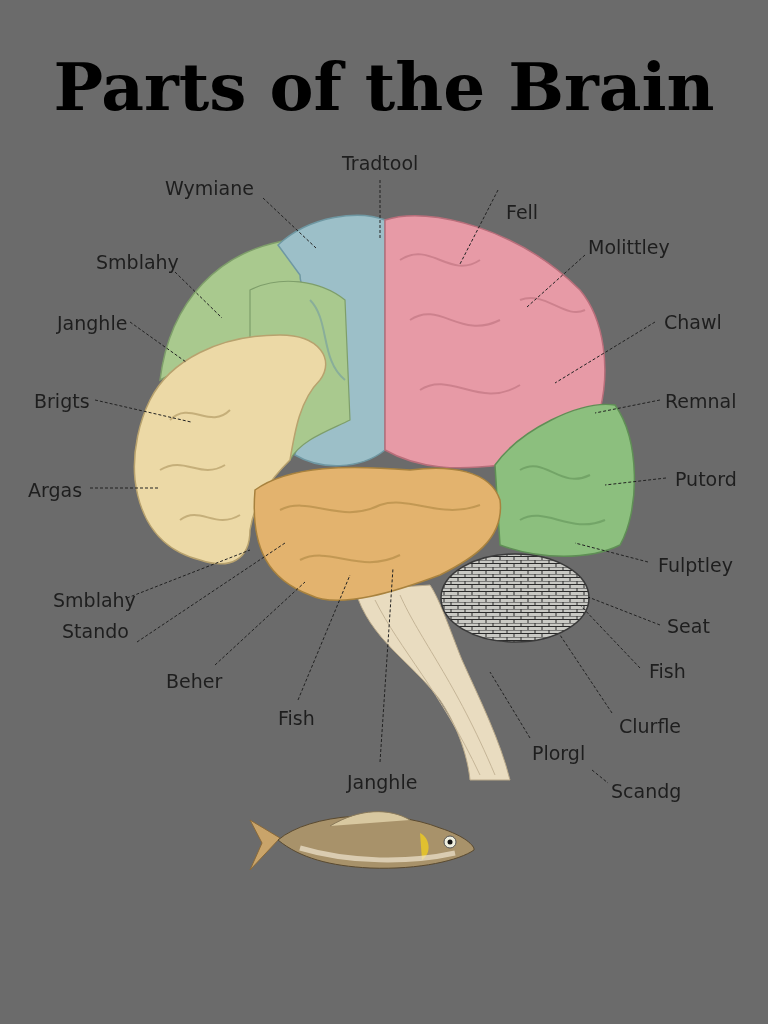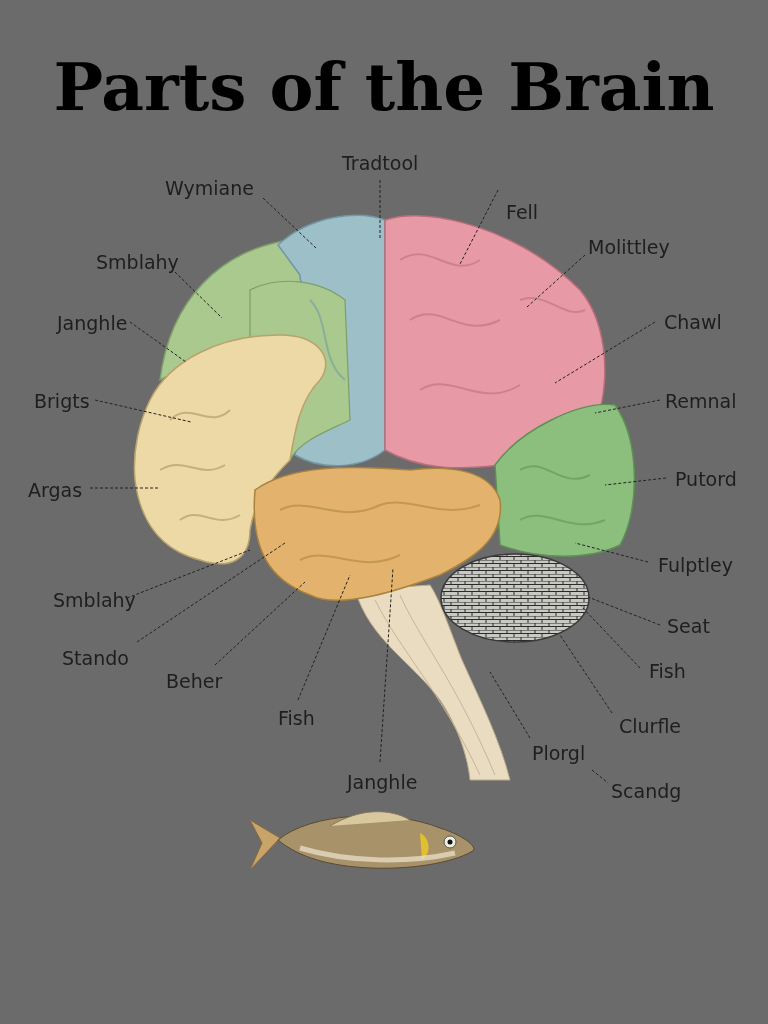--- a/index.html
+++ b/index.html
@@ -101,20 +101,20 @@
 <div class="lbl" style="left:588px;top:236px;">Molittley</div>
 <div class="lbl" style="left:57px;top:312px;">Janghle</div>
 <div class="lbl" style="left:664px;top:311px;">Chawl</div>
 <div class="lbl" style="left:34px;top:390px;">Brigts</div>
 <div class="lbl" style="left:665px;top:390px;">Remnal</div>
 <div class="lbl" style="left:28px;top:479px;">Argas</div>
 <div class="lbl" style="left:675px;top:468px;">Putord</div>
 <div class="lbl" style="left:658px;top:554px;">Fulptley</div>
 <div class="lbl" style="left:53px;top:589px;">Smblahy</div>
 <div class="lbl" style="left:667px;top:615px;">Seat</div>
-<div class="lbl" style="left:62px;top:647px;">Stando</div>
+<div class="lbl" style="left:62px;top:620px;">Stando</div>
 <div class="lbl" style="left:649px;top:660px;">Fish</div>
 <div class="lbl" style="left:166px;top:670px;">Beher</div>
 <div class="lbl" style="left:278px;top:707px;">Fish</div>
 <div class="lbl" style="left:619px;top:715px;">Clurfle</div>
 <div class="lbl" style="left:532px;top:742px;">Plorgl</div>
 <div class="lbl" style="left:347px;top:771px;">Janghle</div>
 <div class="lbl" style="left:611px;top:780px;">Scandg</div>
 
 </body></html>

